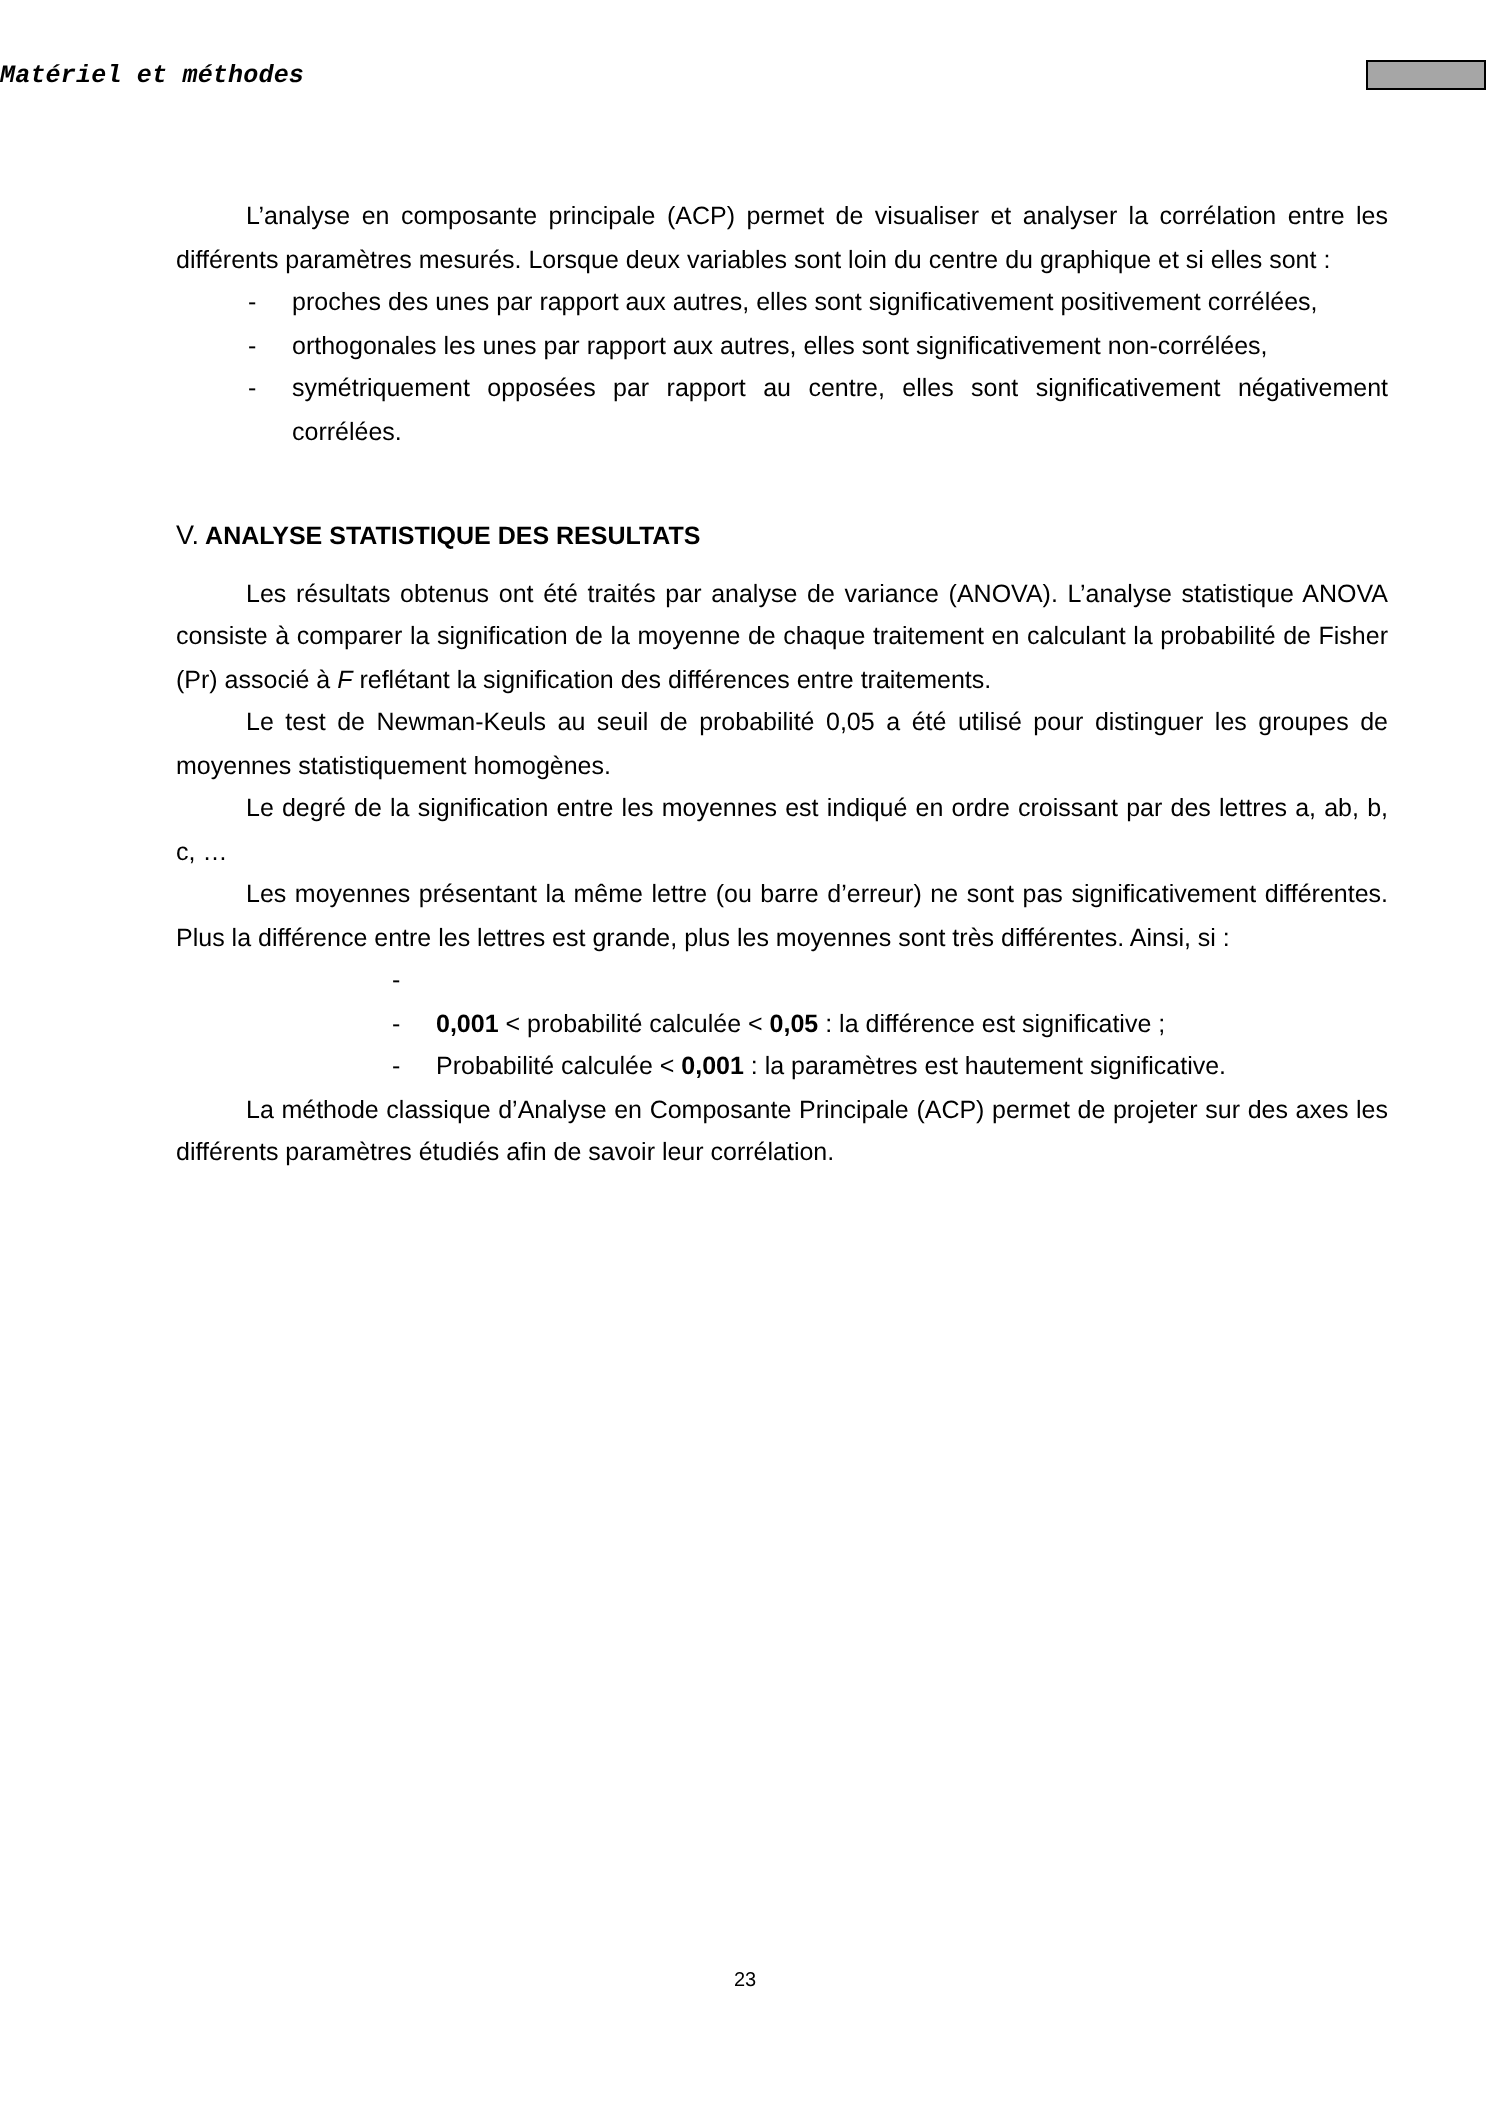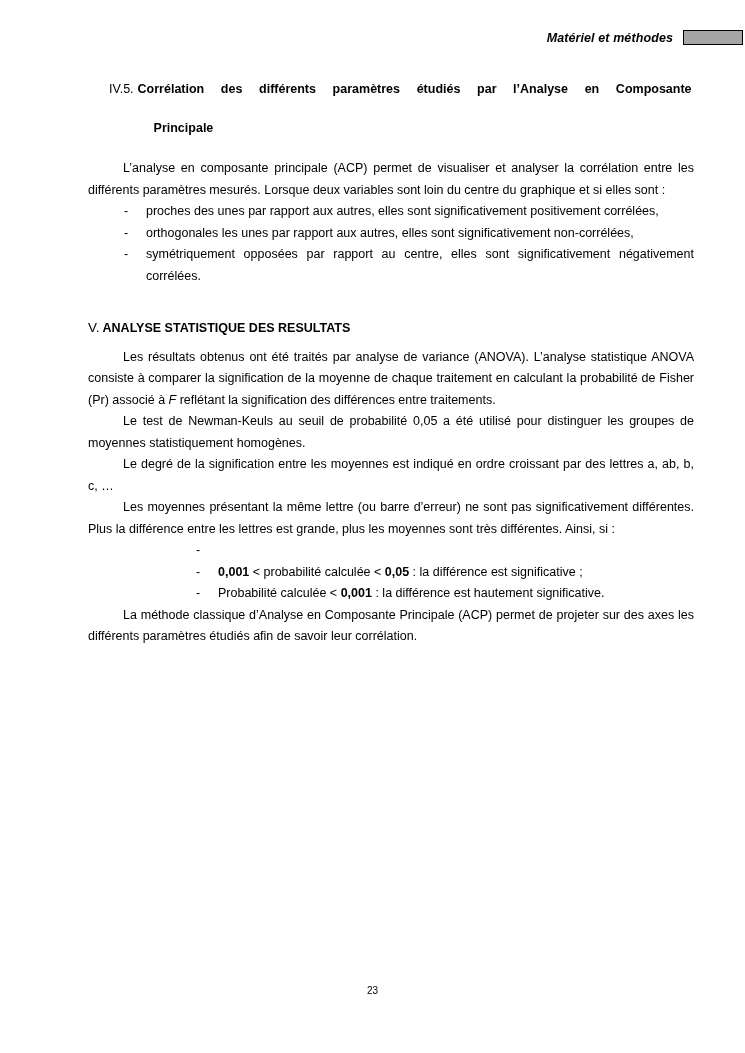--- a/index.html
+++ b/index.html
@@ -24,22 +24,23 @@
   }
 
   
   .header {
     position: absolute;
     top: 30px;
     left: 0;
     right: 0;
     display: flex;
     align-items: center;
-    justify-content: flex-end;
+    justify-content: space-between;
     padding-right: 2px;
+    font-family: Liberation Mono, monospace;
   }
   .header-title {
     font-size: 12.5px;
     font-weight: bold;
     font-style: italic;
     letter-spacing: 0.1px;
     margin-right: 10px;
   }
   .header-block {
     width: 60px;
@@ -168,27 +169,20 @@
 
 <div class="page">
 
   <div class="header">
     <span class="header-title">Matériel et méthodes</span>
     <span class="header-block"></span>
   </div>
 
   <div class="content">
 
-    <div class="sec-head">
-      <span class="sec-num">IV.5.</span>
-      <span class="sec-title">
-        <span class="l1">Corrélation des différents paramètres étudiés par l’Analyse en Composante</span>
-        <span class="l2">Principale</span>
-      </span>
-    </div>
 
     <div class="spacer-20"></div>
 
     <p class="body">L’analyse en composante principale (ACP) permet de visualiser et analyser la corrélation entre les différents paramètres mesurés. Lorsque deux variables sont loin du centre du graphique et si elles sont :</p>
 
     <ul class="dashlist">
       <li>
         <span class="dash">-</span>
         <span class="txt">proches des unes par rapport aux autres, elles sont significativement positivement corrélées,</span>
       </li>
@@ -220,21 +214,21 @@
     <ul class="dashlist center">
       <li>
         <span class="dash">-</span>
       </li>
       <li>
         <span class="dash">-</span>
         <span class="txt"><span></span><b>0,001</b><span> &lt; probabilité calculée &lt; </span><b>0,05</b><span> : la différence est significative ;</span></span>
       </li>
       <li>
         <span class="dash">-</span>
-        <span class="txt"><span>Probabilité calculée &lt; </span><b>0,001</b><span> : la différence est hautement significative.</span><b></b><span></span></span>
+        <span class="txt"><span>Probabilité calculée &lt; </span><b>0,001</b><span> : la paramètres est hautement significative.</span><b></b><span></span></span>
       </li>
     </ul>
 
     <p class="body">La méthode classique d’Analyse en Composante Principale (ACP) permet de projeter sur des axes les différents paramètres étudiés afin de savoir leur corrélation.</p>
 
 
   </div>
 
   <div class="footer">
     <span>23</span>

